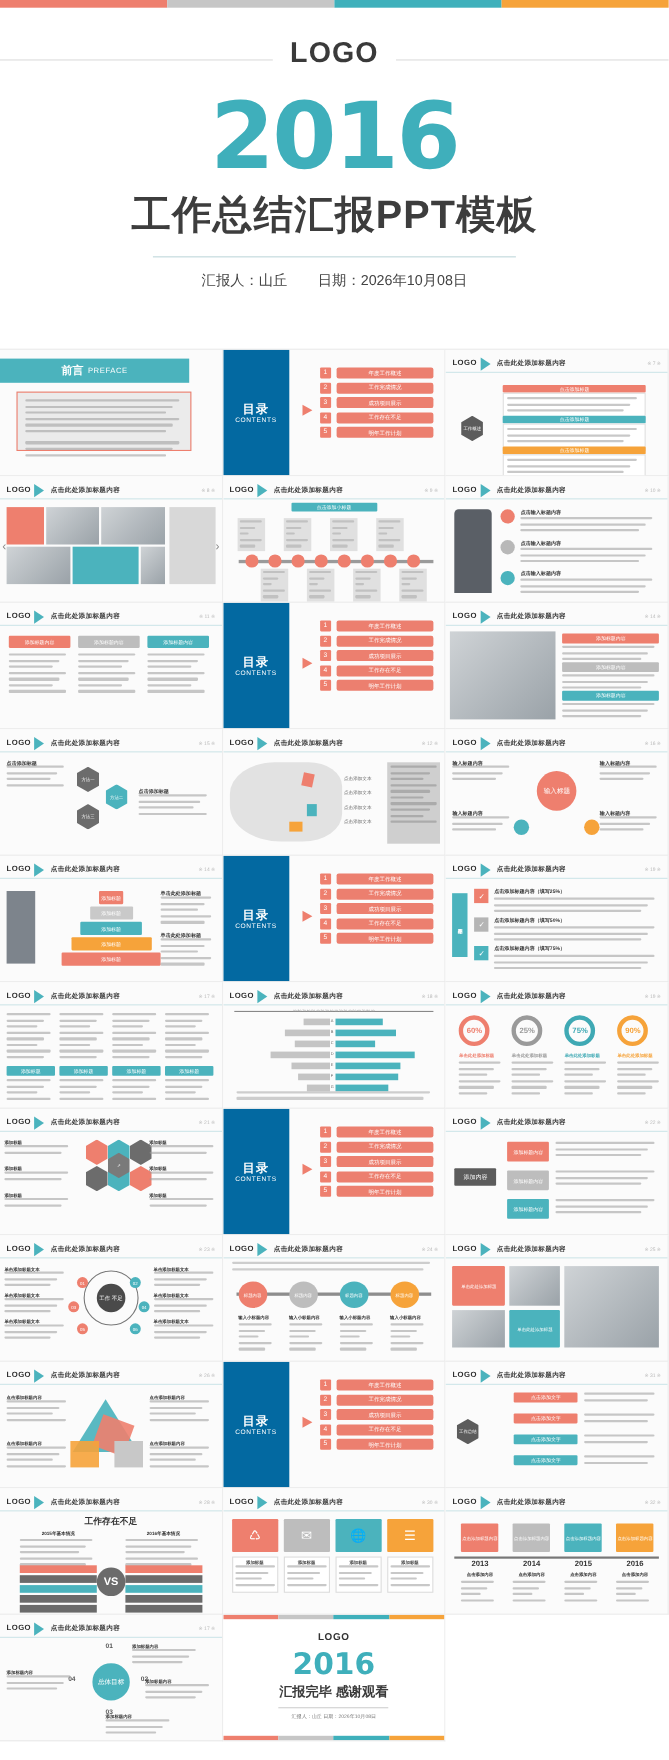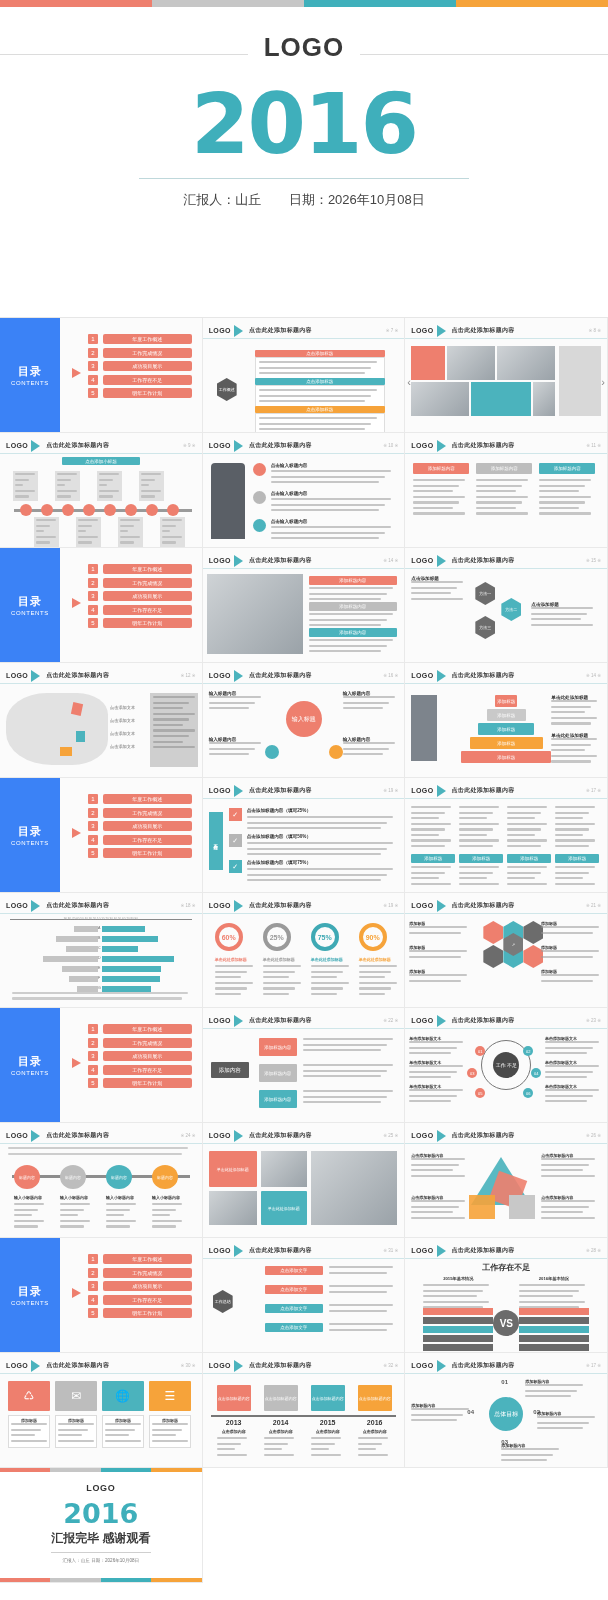--- a/index.html
+++ b/index.html
@@ -39,21 +39,21 @@
   .s-hrule { position:absolute; top:20px; left:0; right:0; height:1px; background:#cfe6e9;}
 
   
   .pref-head { position:absolute; top:8px; left:0; width:172px; height:22px; background:#4bb3bd; color:#fff; display:flex; align-items:center; justify-content:center; gap:4px;}
   .pref-head b { font-size:10px; }
   .pref-head i { font-size:7px; font-style:normal; letter-spacing:.5px;}
   .pref-box { position:absolute; top:38px; left:15px; right:28px; bottom:22px; border:1.5px solid #ee7f6e; background:#ebebeb; padding:6px 7px;}
   .fake-line { height:2.2px; background:#9a9a9a; opacity:.55; margin-bottom:3.4px; border-radius:1px;}
 
   
-  .toc-left { position:absolute; left:0; top:0; bottom:0; width:60px; background:#3b82f6; display:flex; flex-direction:column; align-items:center; justify-content:center; color:#fff;}
+  .toc-left { position:absolute; left:0; top:0; bottom:0; width:60px; background:#0369a1; display:flex; flex-direction:column; align-items:center; justify-content:center; color:#fff;}
   .toc-left b { font-size:11px; letter-spacing:1px;}
   .toc-left span { font-size:6px; letter-spacing:.6px; margin-top:1px;}
   .toc-arrow { position:absolute; left:72px; top:50px; width:0;height:0; border-top:5px solid transparent;border-bottom:5px solid transparent;border-left:9px solid #ee7f6e;}
   .toc-items { position:absolute; left:88px; top:16px; right:10px;}
   .toc-row { display:flex; align-items:center; margin-bottom:3.5px;}
   .toc-num { width:10px; height:10px; background:#ee7f6e; color:#fff; font-size:6px; display:flex;align-items:center;justify-content:center; border-radius:1px;}
   .toc-bar { flex:1; height:10px; background:#ec7f6f; margin-left:5px; border-radius:2px; color:#fff; font-size:5px; display:flex; align-items:center; justify-content:center;}
 
   
   .hex { width:20px;height:23px; background:#5c5c5c; clip-path:polygon(50% 0,100% 25%,100% 75%,50% 100%,0 75%,0 25%); display:flex;align-items:center;justify-content:center; color:#fff; font-size:4px; text-align:center;}
@@ -84,28 +84,50 @@
       <div style="background:#3fb0bb"></div>
       <div style="background:#f6a33a"></div>
     </div>
     <div style="position:relative;">
       <div class="cover-logo-rule"></div>
       <div style="text-align:center;position:relative;z-index:2;">
         <span class="cover-logo" style="background:#fff;padding:0 16px;width:auto;">LOGO</span>
       </div>
     </div>
     <div class="cover-year">2016</div>
+    <div class="cover-title">工作总结汇报PPT模板</div>
     <div class="cover-rule"></div>
     <div class="cover-meta">
       <span>汇报人：山丘</span>
       <span>日期：2026年10月08日</span>
     </div>
   </div>
 
   <div class="grid" id="grid">
+      <div class="slide">
+        <div style="position: absolute; top: 0px; left: 0px; right: 0px; height: 0px;"></div>
+        <div style="position: absolute; inset: 0px;">
+          <div class="pref-head">
+            <b>前言</b>
+            <i>PREFACE</i>
+          </div>
+          <div class="pref-box">
+            <div class="fake-line" style="width: 140px; background: rgb(154, 154, 154);"></div>
+            <div class="fake-line" style="width: 134px; background: rgb(154, 154, 154);"></div>
+            <div class="fake-line" style="width: 128px; background: rgb(154, 154, 154);"></div>
+            <div class="fake-line" style="width: 140px; background: rgb(154, 154, 154);"></div>
+            <div class="fake-line" style="width: 134px; background: rgb(154, 154, 154);"></div>
+            <div class="fake-line" style="width: 128px; background: rgb(154, 154, 154);"></div>
+            <div style="height: 5px;"></div>
+            <div class="fake-line" style="width: 140px; background: rgb(154, 154, 154);"></div>
+            <div class="fake-line" style="width: 134px; background: rgb(154, 154, 154);"></div>
+            <div class="fake-line" style="width: 128px; background: rgb(154, 154, 154);"></div>
+          </div>
+        </div>
+      </div>
       <div class="slide" style="background: rgb(251, 251, 251);">
         <div style="position: absolute; top: 0px; left: 0px; right: 0px; height: 0px;"></div>
         <div style="position: absolute; inset: 0px;">
           <div class="toc-left">
             <b>目录</b>
             <span>CONTENTS</span>
           </div>
           <div class="toc-arrow"></div>
           <div class="toc-items">
             <div class="toc-row">

